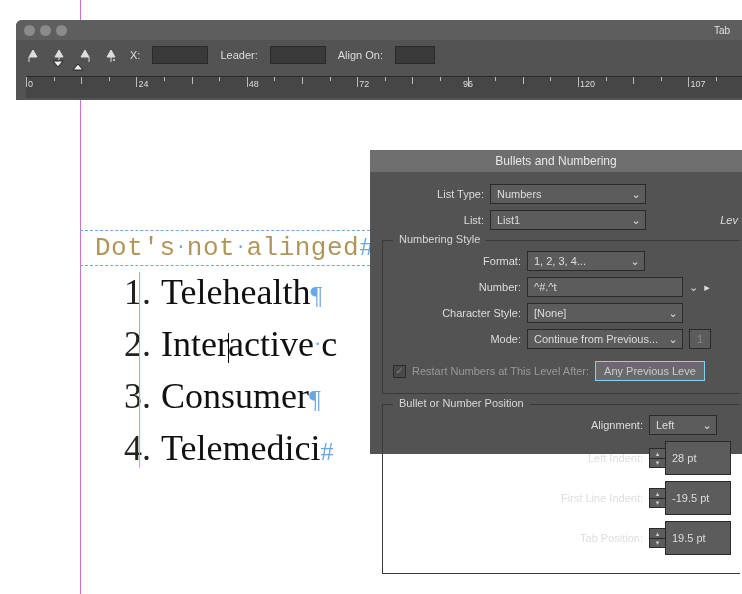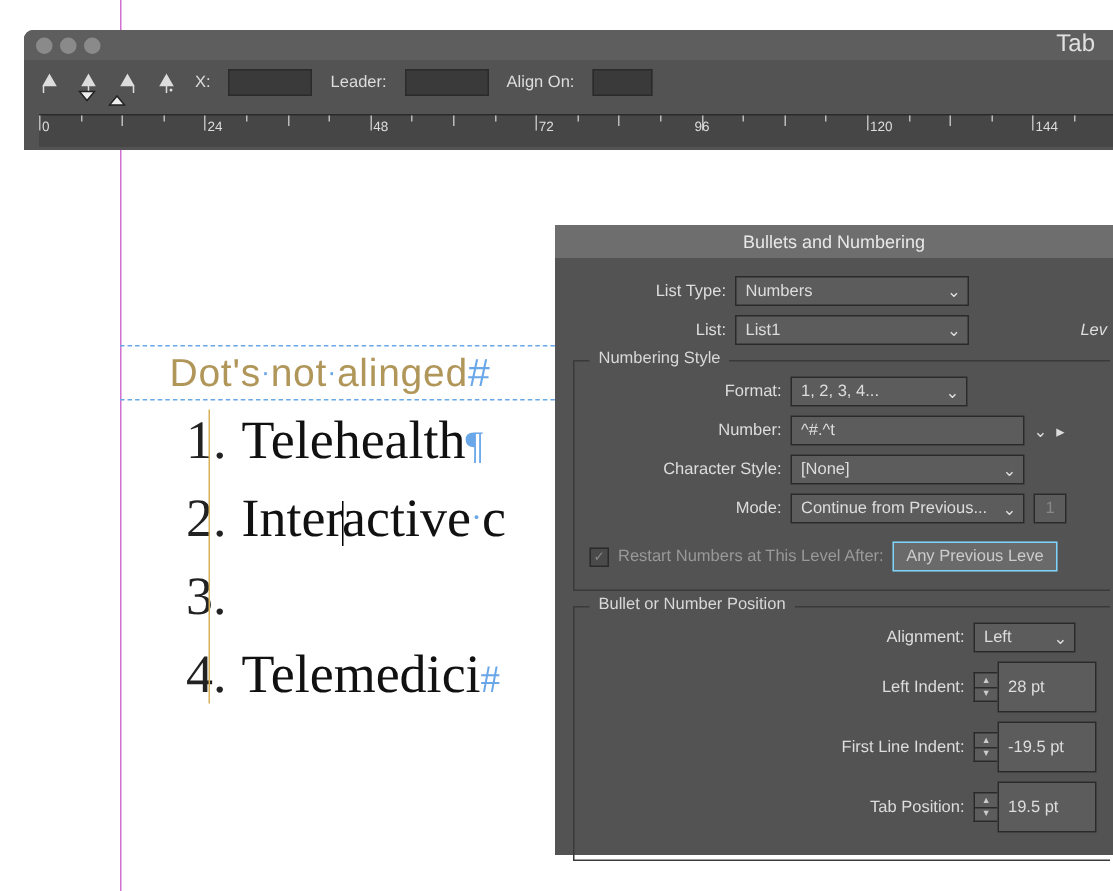--- a/index.html
+++ b/index.html
@@ -3,47 +3,47 @@
 <meta charset="utf-8">
 <style>
   * { margin: 0; padding: 0; box-sizing: border-box; }
   body { font-family: "Lucida Grande", "Helvetica Neue", Arial, sans-serif; background: #fff; width: 742px; height: 594px; overflow: hidden; position: relative; }
   .vertical-guide { position: absolute; left: 80px; top: 0; width: 1px; height: 594px; background: #d070d0; z-index: 1; }
   
   .tabs-panel { position: absolute; left: 16px; top: 20px; right: 0; height: 80px; background: #535353; border-radius: 6px 0 0 0; overflow: hidden; z-index: 2; }
   .tabs-titlebar { height: 20px; background: #5e5e5e; display: flex; align-items: center; padding: 0 8px; gap: 6px; }
   .traffic { display: flex; gap: 5px; }
   .traffic span { width: 11px; height: 11px; border-radius: 50%; background: #8a8a8a; }
-  .tabs-title { flex: 1; text-align: right; color: #e0e0e0; font-size: 16px; padding-right: 4px; }
+  .tabs-title { flex: 1; text-align: right; color: #e0e0e0; font-size: 10px; padding-right: 4px; }
   .tabs-controls { display: flex; align-items: center; gap: 12px; padding: 6px 10px 2px 10px; }
   .tab-arrow { width: 14px; height: 18px; display: flex; flex-direction: column; align-items: center; justify-content: center; gap: 1px; position: relative; }
   .tab-arrow svg { display: block; }
   .tab-field-label { color: #ddd; font-size: 11px; }
   .tab-field { background: #3a3a3a; border: 1px solid #2a2a2a; height: 18px; width: 56px; }
   .tabs-ruler { height: 34px; position: relative; margin-top: 0; }
   .ruler-track { position: absolute; left: 10px; right: 0; top: 10px; height: 22px; background: #464646; border-top: 1px solid #2a2a2a; }
   .ruler-tick { position: absolute; top: 0; width: 1px; background: #bbb; }
   .ruler-num { position: absolute; top: 2px; color: #ddd; font-size: 9px; }
   .ruler-indent { position: absolute; top: -6px; }
   .ruler-indent svg { display: block; }
   
   .doc { position: absolute; left: 80px; top: 230px; width: 300px; z-index: 1; }
-  .doc-heading { font-family: Liberation Sans, sans-serif; font-size: 26px; color: #b19659; letter-spacing: 0.5px; padding: 2px 14px 2px 33px; border-top: 1px dashed #6aa7e8; border-bottom: 1px dashed #6aa7e8; }
+  .doc-heading { font-family: Liberation Mono, monospace; font-size: 26px; color: #b19659; letter-spacing: 0.5px; padding: 2px 14px 2px 15px; border-top: 1px dashed #6aa7e8; border-bottom: 1px dashed #6aa7e8; }
   .doc-heading .dot { color: #6aa7e8; font-size: 18px; position: relative; top: -3px; }
   .doc-heading .eol { color: #6aa7e8; }
   .list-area { position: relative; padding-left: 35px; }
   .list-guide { position: absolute; left: 59px; top: 6px; bottom: 6px; width: 1px; background: #d8b05a; }
   .li { display: flex; align-items: baseline; gap: 10px; padding: 5px 0; font-family: Garamond, "Times New Roman", serif; font-size: 36px; color: #111; }
   .li .num { width: 36px; text-align: right; color: #222; }
   .li .txt { position: relative; }
   .li .txt .eol { color: #6aa7e8; font-size: 26px; }
   .li .cursor { display: inline-block; width: 1px; height: 30px; background: #000; vertical-align: middle; margin: 0 -1px; }
   .li .dot { color: #6aa7e8; font-size: 22px; position: relative; top: -5px; }
   
-  .bn-panel { position: absolute; left: 370px; top: 150px; right: 0; height: 420px; background: #535353; z-index: 3; color: #ddd; font-size: 11px; }
+  .bn-panel { position: absolute; left: 370px; top: 150px; right: 0; height: 304px; background: #535353; z-index: 3; color: #ddd; font-size: 11px; }
   .bn-titlebar { height: 22px; background: #6e6e6e; display: flex; align-items: center; justify-content: center; color: #e8e8e8; font-size: 12px; }
   .bn-body { padding: 12px 0 0 0; }
   .row { display: flex; align-items: center; gap: 6px; margin-bottom: 6px; padding: 0 14px; }
   .row .lbl { text-align: right; flex: 0 0 100px; }
   .row.wide .lbl { flex: 0 0 130px; }
   .select { background: #5c5c5c; border: 1px solid #2a2a2a; height: 20px; display: flex; align-items: center; justify-content: space-between; padding: 0 4px 0 6px; min-width: 156px; }
   .select.sm { min-width: 68px; }
   .select .chev { width: 10px; display: flex; align-items: center; justify-content: center; }
   .textinput { background: #5c5c5c; border: 1px solid #2a2a2a; height: 20px; padding: 0 6px; display: flex; align-items: center; min-width: 156px; }
   .disabled-num { background: #5c5c5c; border: 1px solid #2a2a2a; height: 20px; width: 22px; display: flex; align-items: center; justify-content: center; color: #888; }
@@ -142,41 +142,42 @@
         <div class="ruler-tick" style="left: 607.2px; height: 7px;"></div>
         <div class="ruler-tick" style="left: 634.8px; height: 4px;"></div>
         <div class="ruler-tick" style="left: 662.4px; height: 10px;"></div>
         <div class="ruler-tick" style="left: 690px; height: 4px;"></div>
         <span class="ruler-num" style="left: 2px;">0</span>
         <span class="ruler-num" style="left: 112.4px;">24</span>
         <span class="ruler-num" style="left: 222.8px;">48</span>
         <span class="ruler-num" style="left: 333.2px;">72</span>
         <span class="ruler-num" style="left: 437px;">96</span>
         <span class="ruler-num" style="left: 554px;">120</span>
-        <span class="ruler-num" style="left: 664.4px;">144</span>
+        <span class="ruler-num" style="left: 664.4px;">107</span>
       </div>
   </div>
 </div>
 
 <div class="doc">
   <div class="doc-heading">
     <span>Dot's</span><span class="dot">·</span><span>not</span><span class="dot">·</span><span>alinged</span><span class="eol">#</span>
   </div>
   <div class="list-area">
     <div class="list-guide"></div>
     <div class="li">
       <span class="num">1.</span>
       <span class="txt"><span>Telehealth</span><span class="eol">¶</span></span>
     </div>
     <div class="li">
       <span class="num">2.</span>
       <span class="txt"><span>Inter</span><span class="cursor"></span><span>active</span><span class="dot">·</span><span>c</span></span>
     </div>
     <div class="li">
       <span class="num">3.</span>
+      <span class="txt"><span>Consumer</span><span class="eol">¶</span></span>
     </div>
     <div class="li">
       <span class="num">4.</span>
       <span class="txt"><span>Telemedici</span><span class="eol">#</span></span>
     </div>
   </div>
 </div>
 
 <div class="bn-panel">
   <div class="bn-titlebar">

